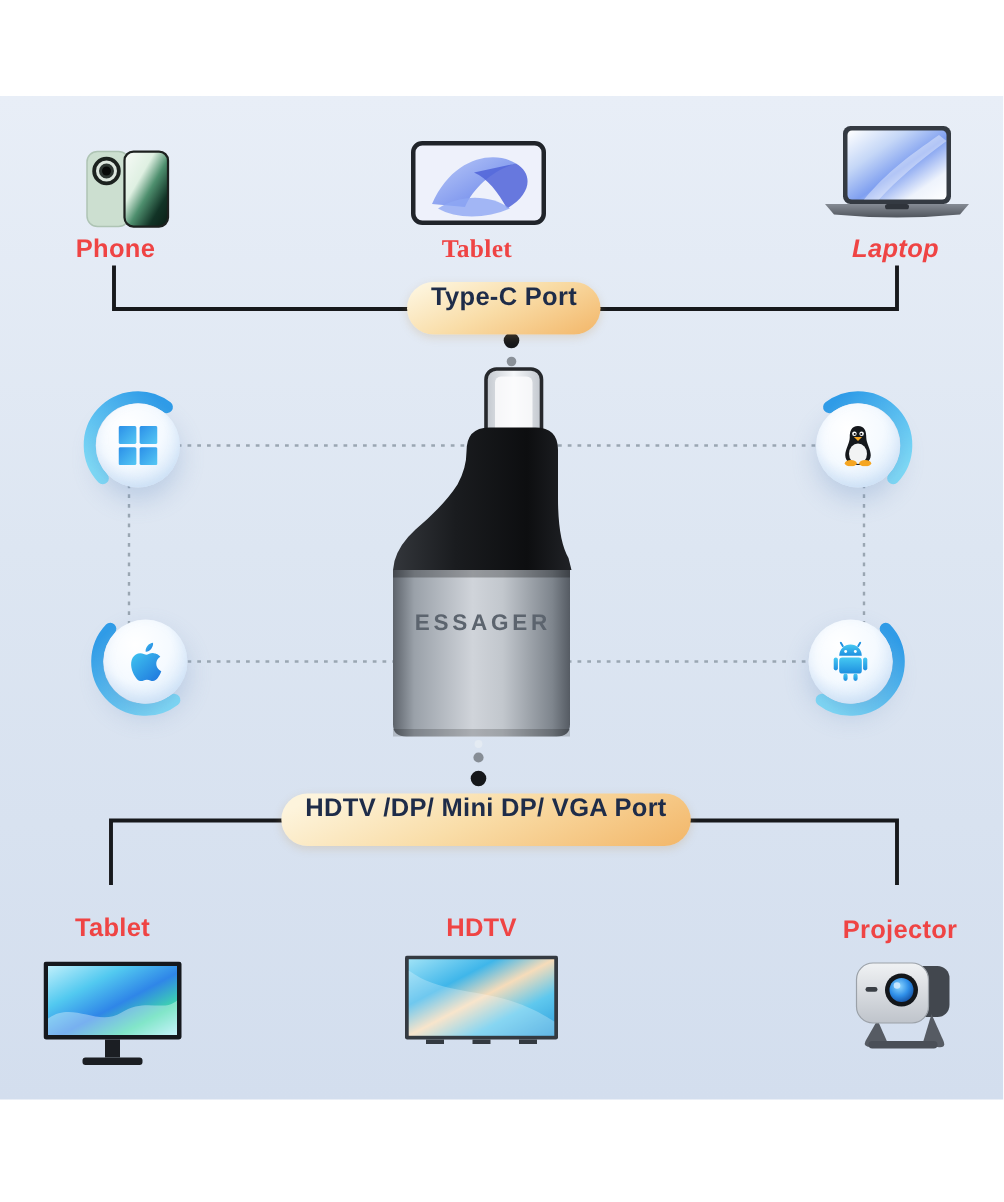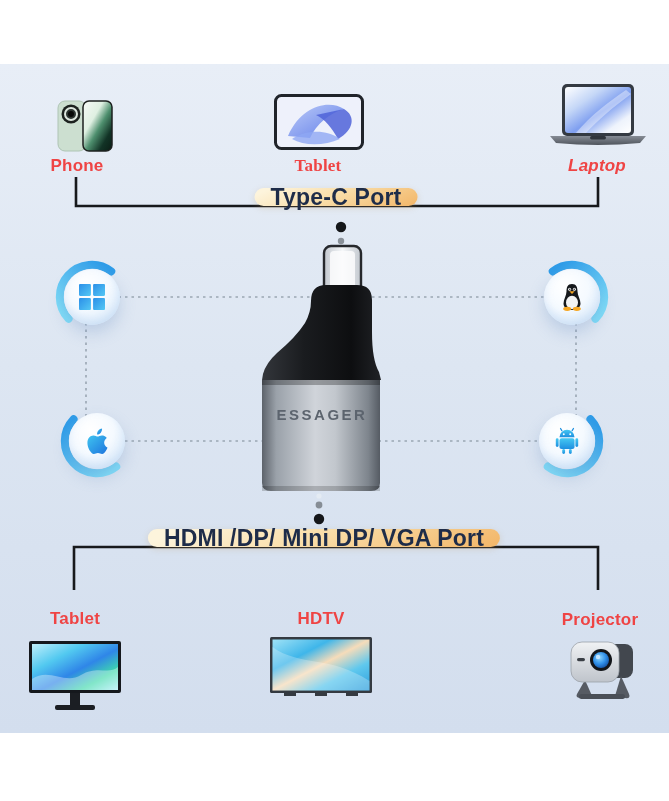--- a/index.html
+++ b/index.html
@@ -3,24 +3,24 @@
 <meta charset="utf-8">
 <style>
   html,body{margin:0;padding:0;background:#fff;}
   .canvas{position:relative;width:669px;height:801px;background:#ffffff;overflow:hidden;
           font-family:"Liberation Sans",sans-serif;}
   .scene{position:absolute;left:0;top:64px;width:669px;height:669px;
          background:linear-gradient(180deg,#e8eef7 0%,#dde6f2 45%,#d3deee 100%);}
   .lines-layer{position:absolute;left:0;top:0;width:669px;height:801px;z-index:1;}
   .label{position:absolute;transform:translateX(-50%);font-weight:700;font-size:17px;
          color:#ef4444;letter-spacing:.2px;white-space:nowrap;z-index:4;}
-  .pill{position:absolute;transform:translateX(-50%);display:flex;align-items:center;
-        height:18px;padding:0 16px;border-radius:18px;z-index:5;white-space:nowrap;
+  .pill{position:absolute;transform:translateX(-50%);display:flex;
+        height:35px;padding:0 16px;border-radius:18px;z-index:5;white-space:nowrap;
         background:linear-gradient(155deg,#fdf4dc 8%,#f9dda8 48%,#f3b96d 96%);
-        color:#1e2c49;font-weight:700;font-size:23px;letter-spacing:.2px;
+        color:#1e2c49;font-weight:700;font-size:17px;letter-spacing:.2px;
         box-shadow:0 2px 6px rgba(190,150,90,.25);}
   .dev{position:absolute;z-index:3;}
   .os-wrap{position:absolute;width:78px;height:78px;z-index:4;}
   .os-arc{position:absolute;left:0;top:0;}
   .bubble{position:absolute;left:11px;top:11px;width:56px;height:56px;border-radius:50%;
           display:flex;align-items:center;justify-content:center;
           background:radial-gradient(circle at 38% 30%,#ffffff 0%,#f5faff 45%,#ddecfb 75%,#cfe3f8 100%);
           box-shadow:0 8px 16px rgba(108,146,196,.30), inset 0 -4px 8px rgba(160,190,230,.25);}
 </style>
 </head>
@@ -239,21 +239,21 @@
         <rect x="6" y="10.5" width="14" height="10" rx="2" fill="url(#ang)"></rect>
         <rect x="2.6" y="10.5" width="2.6" height="8" rx="1.3" fill="url(#ang)"></rect>
         <rect x="20.8" y="10.5" width="2.6" height="8" rx="1.3" fill="url(#ang)"></rect>
         <rect x="8.6" y="20.5" width="2.6" height="4.5" rx="1.3" fill="url(#ang)"></rect>
         <rect x="14.8" y="20.5" width="2.6" height="4.5" rx="1.3" fill="url(#ang)"></rect>
       </svg>
     </div>
   </div>
 
   <div class="pill" style="left:324px;top:529px;">
-    <span>HDMI /DP/ Mini DP/ VGA Port</span>
+    <span>HDTV /DP/ Mini DP/ VGA Port</span>
   </div>
 
   <div class="label" style="left:75px;top:609px;">Tablet</div>
   <svg class="dev" style="left:29px;top:641px;" width="96" height="74" viewBox="0 0 96 74">
     <defs>
         <linearGradient id="monScr" x1="0" y1="0" x2="1" y2="1">
       <stop offset="0" stop-color="#bfeffb"></stop>
           <stop offset=".3" stop-color="#52c9f0"></stop>
       <stop offset=".55" stop-color="#2f86e8"></stop>
           <stop offset=".78" stop-color="#3fd9ac"></stop>

